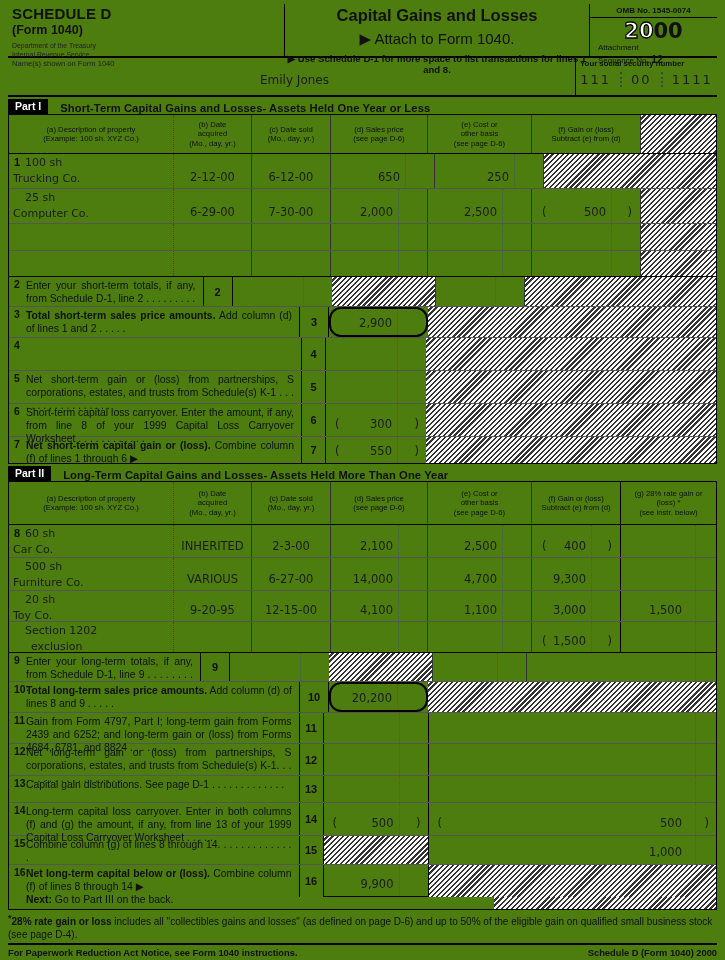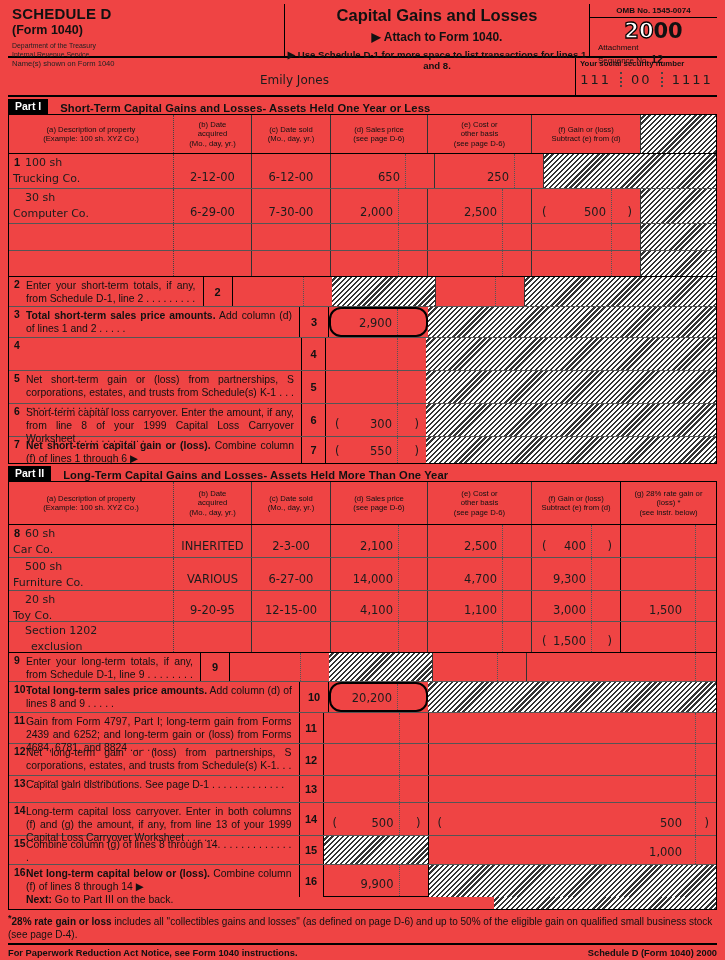--- a/index.html
+++ b/index.html
@@ -1,28 +1,28 @@
 <!DOCTYPE html>
 <html><head>
 <meta charset="utf-8">
 <style>
   * { margin:0; padding:0; box-sizing:border-box; }
   html,body { background:#fff; }
   body { font-family:"Liberation Sans", sans-serif; color:#111; }
-  .page { position:relative; width:725px; height:960px; background:#ef4444; padding:4px 8px 0 8px; overflow:hidden; }
+  .page { position:relative; width:725px; height:960px; background:#4d7c0f; padding:4px 8px 0 8px; overflow:hidden; }
 
   
   .hdr { display:flex; height:54px; border-bottom:2px solid #000; }
   .hdr-left { width:277px; border-right:1.6px solid #000; padding:1px 4px; }
   .sched { font-size:15px; font-weight:bold; letter-spacing:.2px; }
   .formno { font-size:12.5px; font-weight:bold; margin-top:1px; }
   .agency { font-size:6.9px; margin-top:5px; line-height:1.25; color:#222; }
   .hdr-center { flex:1; text-align:center; padding-top:2px; }
   .main-title { font-size:16.5px; font-weight:bold; }
-  .bullets1 { display:flex; justify-content:center; gap:26px; font-size:12px; font-weight:bold; margin-top:5px; }
+  .bullets1 { display:flex; justify-content:center; gap:26px; font-size:15px; font-weight:normal; margin-top:5px; }
   .bullets2 { font-size:9.6px; font-weight:bold; margin-top:5px; }
   .hdr-right { width:128px; border-left:1.6px solid #000; text-align:center; }
   .omb { font-size:8px; font-weight:bold; padding:2px 0 2px; border-bottom:1.4px solid #000; }
   .year { display:flex; justify-content:center; align-items:baseline; margin-top:1px; }
   .y-outline { font-size:21px; font-weight:800; color:#fff; -webkit-text-stroke:1.3px #000; font-family:"DejaVu Sans", sans-serif; }
   .y-bold { font-size:21px; font-weight:800; font-family:"DejaVu Sans", sans-serif; }
   .attach { text-align:left; padding-left:8px; font-size:8px; line-height:1.25; }
   .seqno { font-size:11px; font-weight:bold; }
 
   
@@ -205,21 +205,21 @@
       <div class="tc c-c datecell entry">6-12-00</div>
       <div class="tc c-e cents amt entry">650</div>
       <div class="tc c-f1 cents amt entry">250</div>
       <div class="tc c-hatch hatch"></div>
     </div>
 
     <div class="trow" style="height:35px;">
       <div class="tc c-a">
         <div class="desc-l1">
             <span class="rowno"></span>
-            <span class="shares entry">30 sh</span>
+            <span class="shares entry">25 sh</span>
           </div>
         <div class="cname entry">Computer Co.</div>
       </div>
       <div class="tc c-b datecell entry">6-29-00</div>
       <div class="tc c-c datecell entry">7-30-00</div>
       <div class="tc c-d cents amt entry">2,000</div>
       <div class="tc c-e cents amt entry">2,500</div>
       <div class="tc c-f1 cents amt entry">
           <span class="po">(</span>
           <span>500</span>

